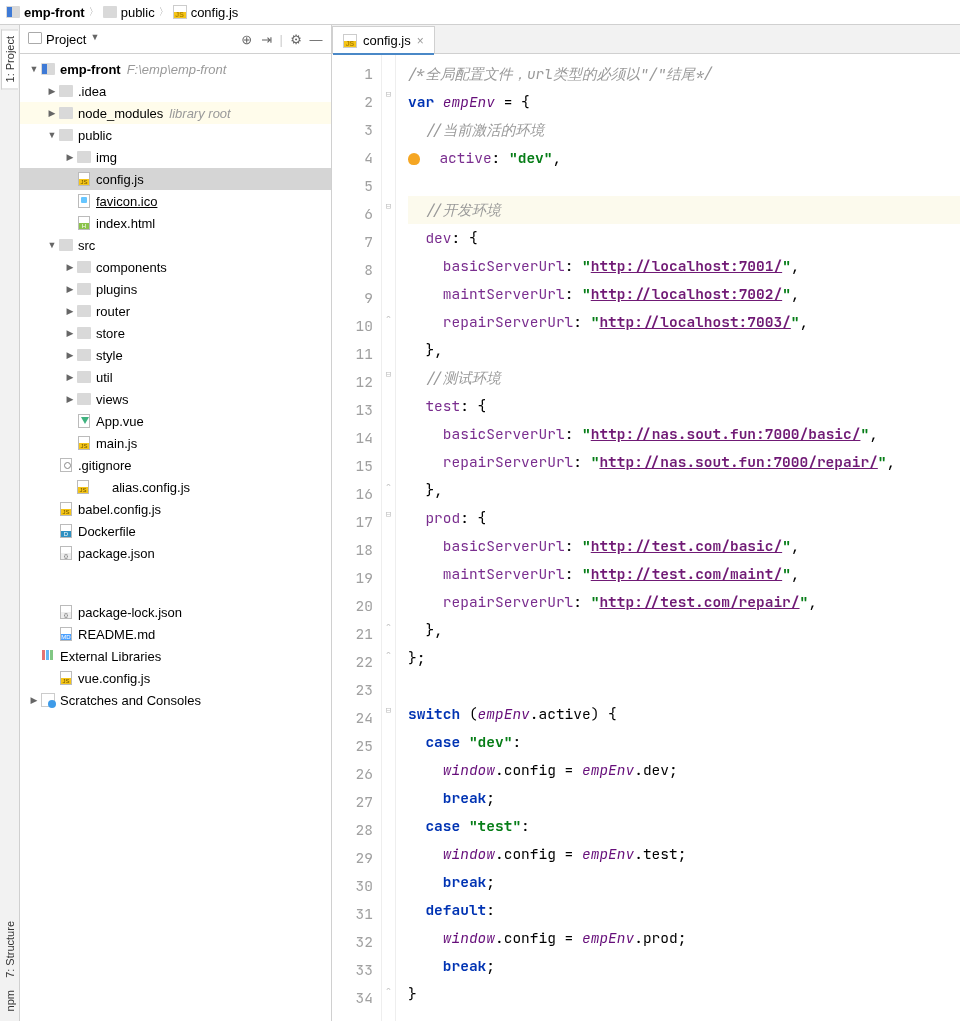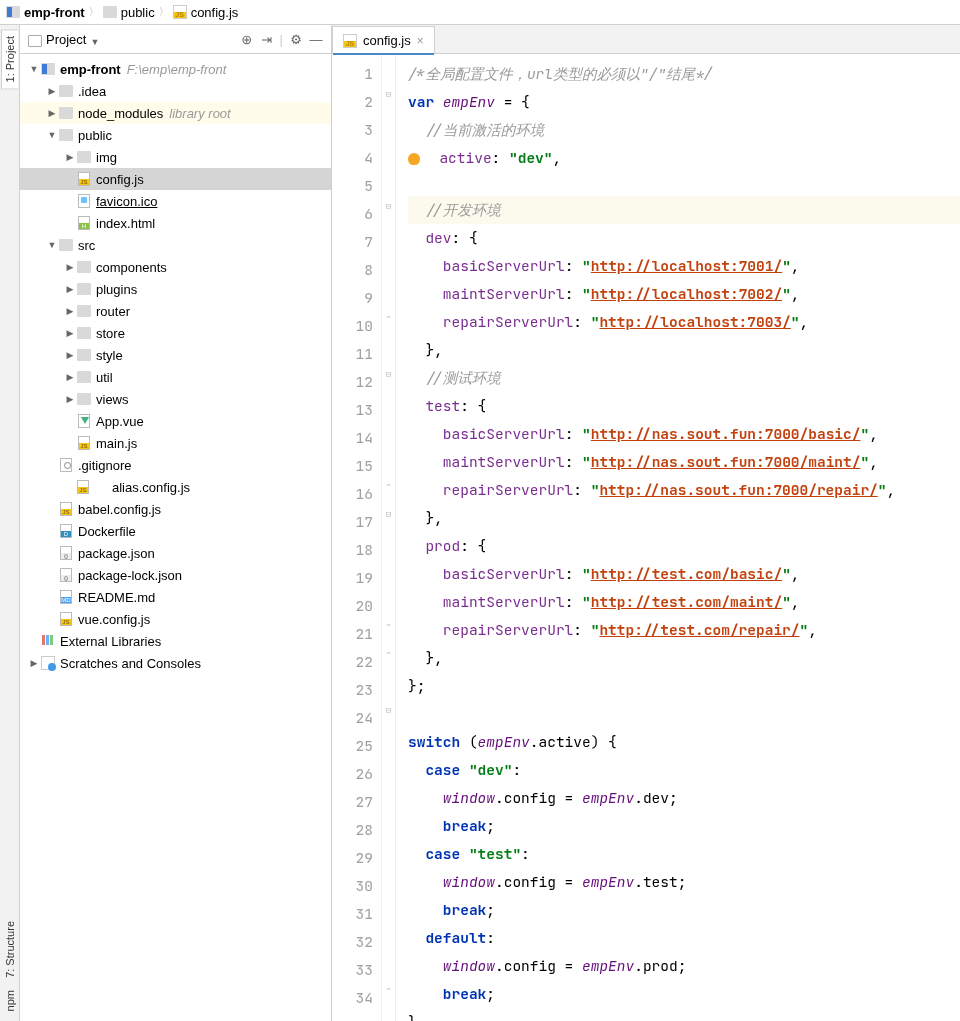--- a/index.html
+++ b/index.html
@@ -55,21 +55,21 @@
   }
   .vtab.active { background: #fff; border: 1px solid #d0d0d0; border-left: none; }
   .project-panel {
     width: 312px; background: #fff; border-right: 1px solid #d0d0d0;
     display: flex; flex-direction: column;
   }
   .panel-header {
     height: 29px; display: flex; align-items: center; padding: 0 8px;
     border-bottom: 1px solid #d0d0d0; gap: 6px;
   }
-  .panel-header .title { display: flex; align-items: flex-end; gap: 4px; }
+  .panel-header .title { display: flex; align-items: flex-start; gap: 4px; }
   .panel-header .flex { flex: 1; }
   .hicon { width: 14px; height: 14px; display: inline-flex; align-items: center; justify-content: center; color: #666; cursor: pointer; font-size: 13px; }
   .tree { overflow-y: auto; flex: 1; padding: 4px 0; }
   .tree-row {
     display: flex; align-items: center; height: 22px; white-space: nowrap;
     cursor: pointer;
   }
   .tree-row.selected { background: #d5d5d5; }
   .tree-row.highlighted { background: #fffceb; }
   .chev { width: 12px; font-size: 9px; color: #666; text-align: center; display: inline-block; }
@@ -99,21 +99,21 @@
   .gutter { width: 50px; background: #fff; text-align: right; padding: 6px 8px 6px 0; color: #a0a0a0; border-right: 1px solid #eee; }
   .gutter div { height: 28px; line-height: 28px; }
   .code { flex: 1; padding: 6px 0 6px 12px; position: relative; overflow-x: auto; }
   .line { height: 28px; line-height: 28px; white-space: pre; }
   .line.hl { background: #fcfaed; margin-top: 24px; }
   .cm-comment { color: #999; font-style: italic; }
   .cm-keyword { color: #0033b3; font-weight: bold; }
   .cm-var { color: #660e7a; font-style: italic; }
   .cm-prop { color: #7a2e8f; }
   .cm-string { color: #067d17; font-weight: bold; }
-  .cm-url { color: #c2410c; font-weight: bold; text-decoration: underline; }
+  .cm-url { color: #701a75; font-weight: bold; text-decoration: underline; }
   .cm-ident { color: #660e7a; font-style: italic; }
   .bulb { display:inline-block; width:12px;height:12px; background:#f5a623;border-radius:50% 50% 45% 45%; vertical-align:middle; margin-right:2px;}
   .fold-col { width:14px; padding:6px 0; border-right:1px solid #eee;}
   .fold-col div{height:28px; font-size:9px; color:#bbb; text-align:center;}
 </style>
 </head>
 <body>
 
 <div class="breadcrumb">
   <div class="bc-item">
@@ -317,51 +317,51 @@
           </span>
           <span class="node-label">Dockerfile</span>
         </div>
         <div class="tree-row" style="padding-left: 26px;">
           <span class="chev"></span>
           <span class="node-icon">
             <span class="icon-file json"></span>
           </span>
           <span class="node-label">package.json</span>
         </div>
-        <div class="tree-row" style="padding-left: 26px;">
+        <div class="tree-row" style="padding-left: 26px; margin-top: 37px;">
           <span class="chev"></span>
           <span class="node-icon">
             <span class="icon-file json"></span>
           </span>
           <span class="node-label">package-lock.json</span>
         </div>
         <div class="tree-row" style="padding-left: 26px;">
           <span class="chev"></span>
           <span class="node-icon">
             <span class="icon-file md"></span>
           </span>
           <span class="node-label">README.md</span>
-        </div>
-        <div class="tree-row" style="padding-left: 26px;">
-          <span class="chev"></span>
-          <span class="node-icon">
-            <span class="icon-file js"></span>
-          </span>
-          <span class="node-label">vue.config.js</span>
         </div>
         <div class="tree-row" style="padding-left: 8px;">
           <span class="chev"></span>
           <span class="node-icon">
             <span class="icon-lib"><svg viewBox="0 0 14 14">
                 <rect x="1" y="2" width="3" height="10" fill="#e57373"></rect>
                 <rect x="5" y="2" width="3" height="10" fill="#64b5f6"></rect>
                 <rect x="9" y="2" width="3" height="10" fill="#81c784"></rect>
               </svg></span>
           </span>
           <span class="node-label">External Libraries</span>
+        </div>
+        <div class="tree-row" style="padding-left: 26px;">
+          <span class="chev"></span>
+          <span class="node-icon">
+            <span class="icon-file js"></span>
+          </span>
+          <span class="node-label">vue.config.js</span>
         </div>
         <div class="tree-row" style="padding-left: 8px;">
           <span class="chev">▶</span>
           <span class="node-icon">
             <span class="icon-sc"></span>
           </span>
           <span class="node-label">Scratches and Consoles</span>
         </div>
       </div>
   </div>
@@ -457,21 +457,20 @@
           <div class="line"><span class="bulb"></span>  <span class="cm-prop">active</span>: <span class="cm-string">"dev"</span>,</div>
           <div class="line hl">  <span class="cm-comment">//开发环境</span></div>
           <div class="line">  <span class="cm-prop">dev</span>: {</div>
           <div class="line">    <span class="cm-prop">basicServerUrl</span>: <span class="cm-string">"</span><span class="cm-url">http://localhost:7001/</span><span class="cm-string">"</span>,</div>
           <div class="line">    <span class="cm-prop">maintServerUrl</span>: <span class="cm-string">"</span><span class="cm-url">http://localhost:7002/</span><span class="cm-string">"</span>,</div>
           <div class="line">    <span class="cm-prop">repairServerUrl</span>: <span class="cm-string">"</span><span class="cm-url">http://localhost:7003/</span><span class="cm-string">"</span>,</div>
           <div class="line">  },</div>
           <div class="line">  <span class="cm-comment">//测试环境</span></div>
           <div class="line">  <span class="cm-prop">test</span>: {</div>
           <div class="line">    <span class="cm-prop">basicServerUrl</span>: <span class="cm-string">"</span><span class="cm-url">http://nas.sout.fun:7000/basic/</span><span class="cm-string">"</span>,</div>
-          <div class="line">    <span class="cm-prop">maintServerUrl</span>: <span class="cm-string">"</span><span class="cm-url">http://nas.sout.fun:7000/maint/</span><span class="cm-string">"</span>,</div>
           <div class="line">    <span class="cm-prop">repairServerUrl</span>: <span class="cm-string">"</span><span class="cm-url">http://nas.sout.fun:7000/repair/</span><span class="cm-string">"</span>,</div>
           <div class="line">  },</div>
           <div class="line">  <span class="cm-prop">prod</span>: {</div>
           <div class="line">    <span class="cm-prop">basicServerUrl</span>: <span class="cm-string">"</span><span class="cm-url">http://test.com/basic/</span><span class="cm-string">"</span>,</div>
           <div class="line">    <span class="cm-prop">maintServerUrl</span>: <span class="cm-string">"</span><span class="cm-url">http://test.com/maint/</span><span class="cm-string">"</span>,</div>
           <div class="line">    <span class="cm-prop">repairServerUrl</span>: <span class="cm-string">"</span><span class="cm-url">http://test.com/repair/</span><span class="cm-string">"</span>,</div>
           <div class="line">  },</div>
           <div class="line">};</div>
           <div class="line"></div>
           <div class="line"><span class="cm-keyword">switch</span> (<span class="cm-ident">empEnv</span>.active) {</div>

